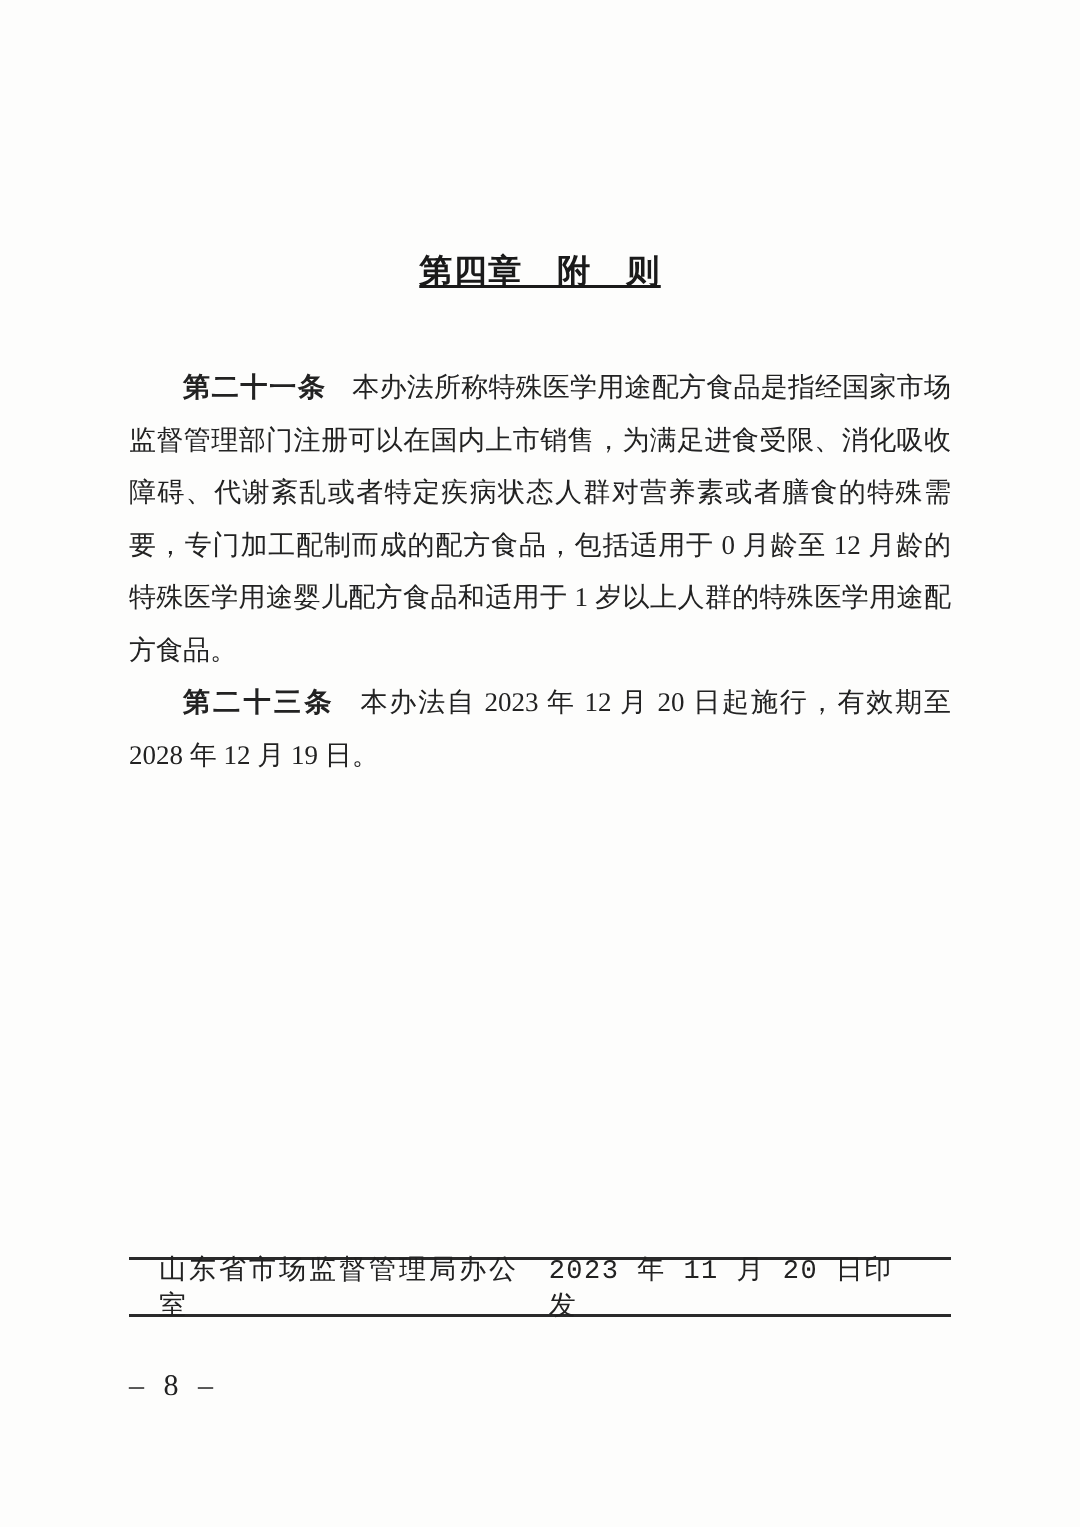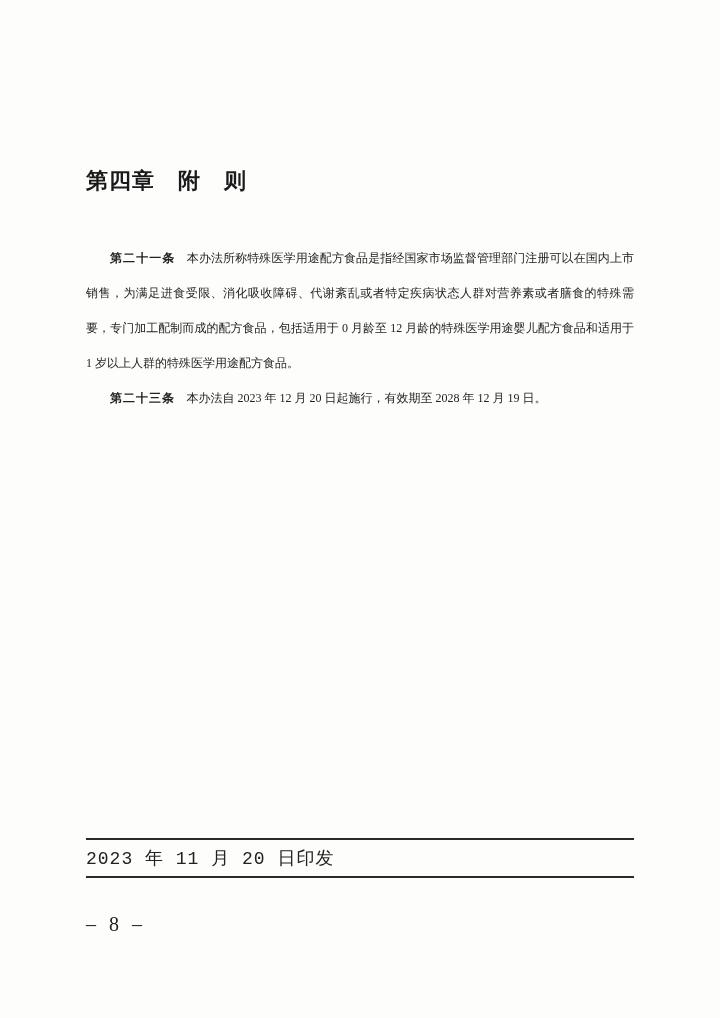--- a/index.html
+++ b/index.html
@@ -16,32 +16,33 @@
     background: #fdfdfc;
     color: #1e1e1e;
     overflow: hidden;
   }
   .chapter-title {
     position: absolute;
     top: 166px;
     left: 86px;
     width: 548px;
     margin: 0;
-    text-align: left;
+    text-align: center;
     font-size: 22px;
     font-weight: bold;
     letter-spacing: 1px;
     color: #1a1a1a;
+    text-decoration: underline;
   }
   .body-text {
     position: absolute;
     top: 241px;
     left: 86px;
     width: 548px;
-    font-size: 12px;
+    font-size: 18px;
     line-height: 35px;
     text-align: justify;
     text-justify: inter-ideograph;
     color: #222222;
   }
   .article {
     margin: 0;
     text-indent: 2em;
   }
   .article-number {
@@ -97,18 +98,19 @@
     </p>
 
 
     <p class="article">
       <span class="article-number">第二十三条</span><span class="article-content">本办法自 2023 年 12 月 20 日起施行，有效期至 2028 年 12 月 19 日。</span>
     </p>
 
   </div>
 
   <div class="footer">
+    <span class="footer-left">山东省市场监督管理局办公室</span>
     <span class="footer-right">2023 年 11 月 20 日印发</span>
   </div>
 
   <div class="page-number">– 8 –</div>
 
 </div>
 
 </body></html>

